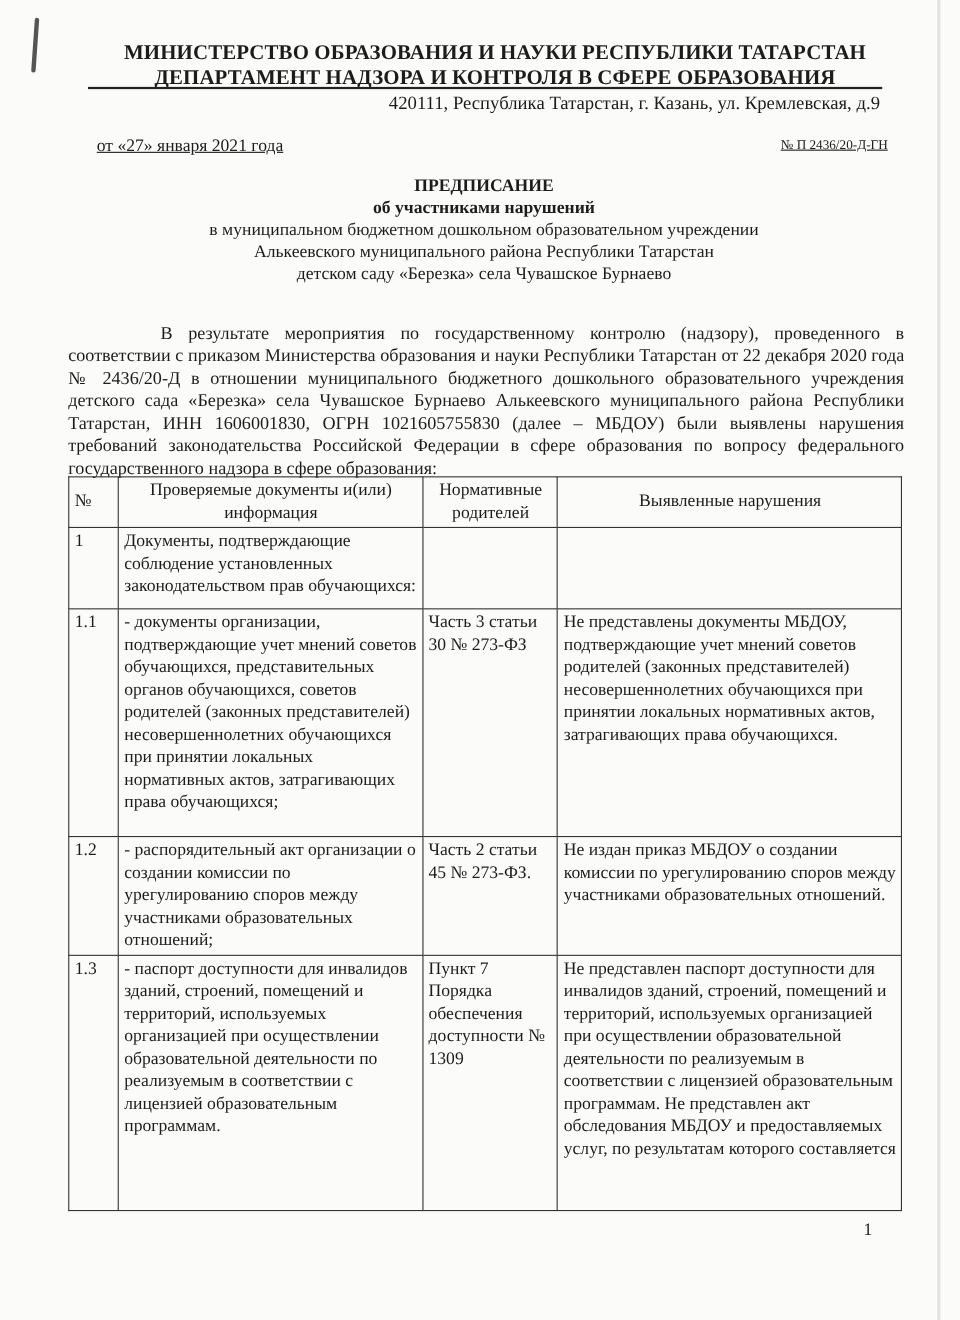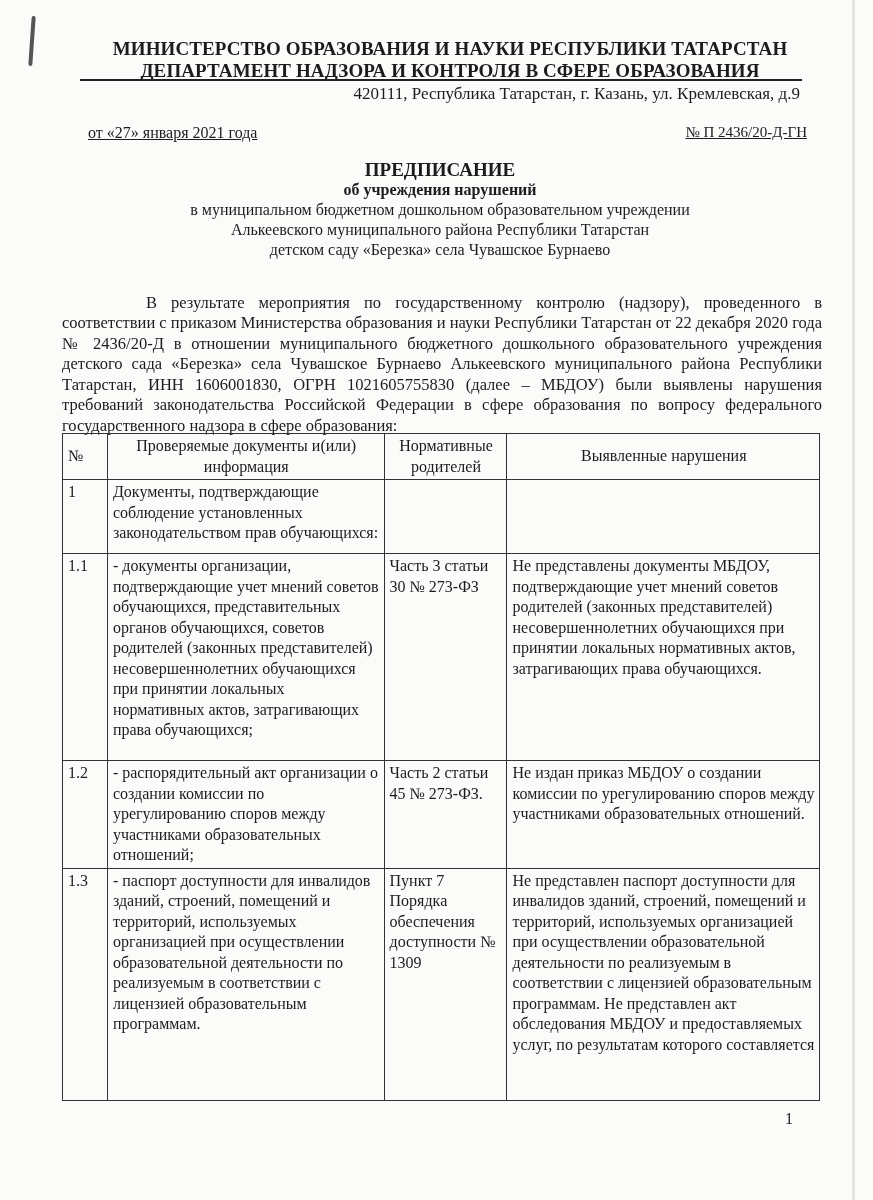--- a/index.html
+++ b/index.html
@@ -13,24 +13,24 @@
     .page { position: absolute; left: 0; top: 0; width: 873px; height: 1200px; }
     .right-shadow { position: absolute; left: 852px; top: 0; width: 3px; height: 1200px; background: #e4e4e2; }
     .pen-mark { position: absolute; left: 30px; top: 16px; width: 4px; height: 50px; background: #555; border-radius: 2px; transform: rotate(4deg); }
 
     .header { position: absolute; left: 100px; top: 38px; width: 700px; text-align: center; }
     .header .line1, .header .line2 { font-weight: bold; font-size: 19px; line-height: 22px; letter-spacing: 0.1px; }
     .rule { position: absolute; left: 80px; top: 79px; width: 722px; height: 2px; background: #222; }
     .address { position: absolute; left: 100px; top: 84px; width: 700px; text-align: right; font-size: 17px; line-height: 20px; }
 
     .date { position: absolute; left: 88px; top: 124px; font-size: 16px; text-decoration: underline; }
-    .docnum { position: absolute; right: 66px; top: 124px; font-size: 15px; text-decoration: underline; }
+    .docnum { position: absolute; right: 66px; top: 124px; font-size: 12px; text-decoration: underline; }
 
     .title-block { position: absolute; left: 150px; top: 160px; width: 580px; text-align: center; }
-    .title-block .t1 { font-weight: bold; font-size: 19px; line-height: 20px; }
+    .title-block .t1 { font-weight: bold; font-size: 16px; line-height: 20px; }
     .title-block .t2 { font-weight: bold; font-size: 16px; line-height: 20px; }
     .title-block .t3 { font-size: 16px; line-height: 20px; }
 
     .intro { position: absolute; left: 62px; top: 276px; width: 760px; font-size: 16.5px; line-height: 20.5px; text-align: justify; text-indent: 84px; }
 
     table.violations {
       position: absolute; left: 62px; top: 433px; width: 758px;
       border-collapse: collapse; font-size: 16px; line-height: 20.5px;
     }
     table.violations td, table.violations th {
@@ -63,21 +63,21 @@
     <div class="line2">ДЕПАРТАМЕНТ НАДЗОРА И КОНТРОЛЯ В СФЕРЕ ОБРАЗОВАНИЯ</div>
   </div>
   <div class="rule"></div>
   <div class="address">420111, Республика Татарстан, г. Казань, ул. Кремлевская, д.9</div>
 
   <div class="date">от «27» января 2021 года</div>
   <div class="docnum">№ П 2436/20-Д-ГН</div>
 
   <div class="title-block">
     <div class="t1">ПРЕДПИСАНИЕ</div>
-    <div class="t2">об учреждения нарушений</div>
+    <div class="t2">об участниками нарушений</div>
     <div class="t3">в муниципальном бюджетном дошкольном образовательном учреждении</div>
     <div class="t3">Алькеевского муниципального района Республики Татарстан</div>
     <div class="t3">детском саду «Березка» села Чувашское Бурнаево</div>
   </div>
 
   <p class="intro">В результате мероприятия по государственному контролю (надзору), проведенного в соответствии с приказом Министерства образования и науки Республики Татарстан от 22 декабря 2020 года № 2436/20-Д в отношении муниципального бюджетного дошкольного образовательного учреждения детского сада «Березка» села Чувашское Бурнаево Алькеевского муниципального района Республики Татарстан, ИНН 1606001830, ОГРН 1021605755830 (далее – МБДОУ) были выявлены нарушения требований законодательства Российской Федерации в сфере образования по вопросу федерального государственного надзора в сфере образования:</p>
 
   <table class="violations">
     <colgroup>
       <col class="c-num">

